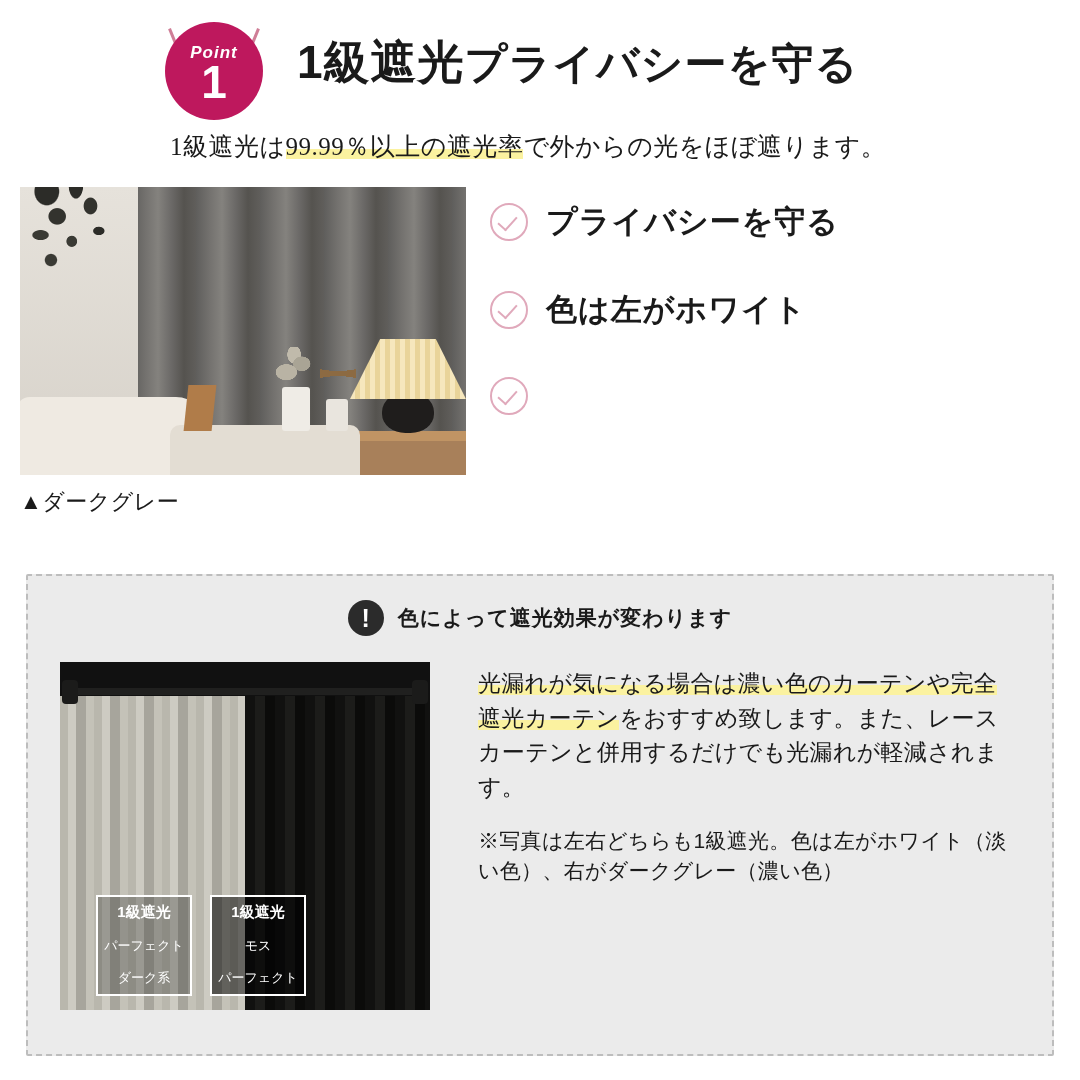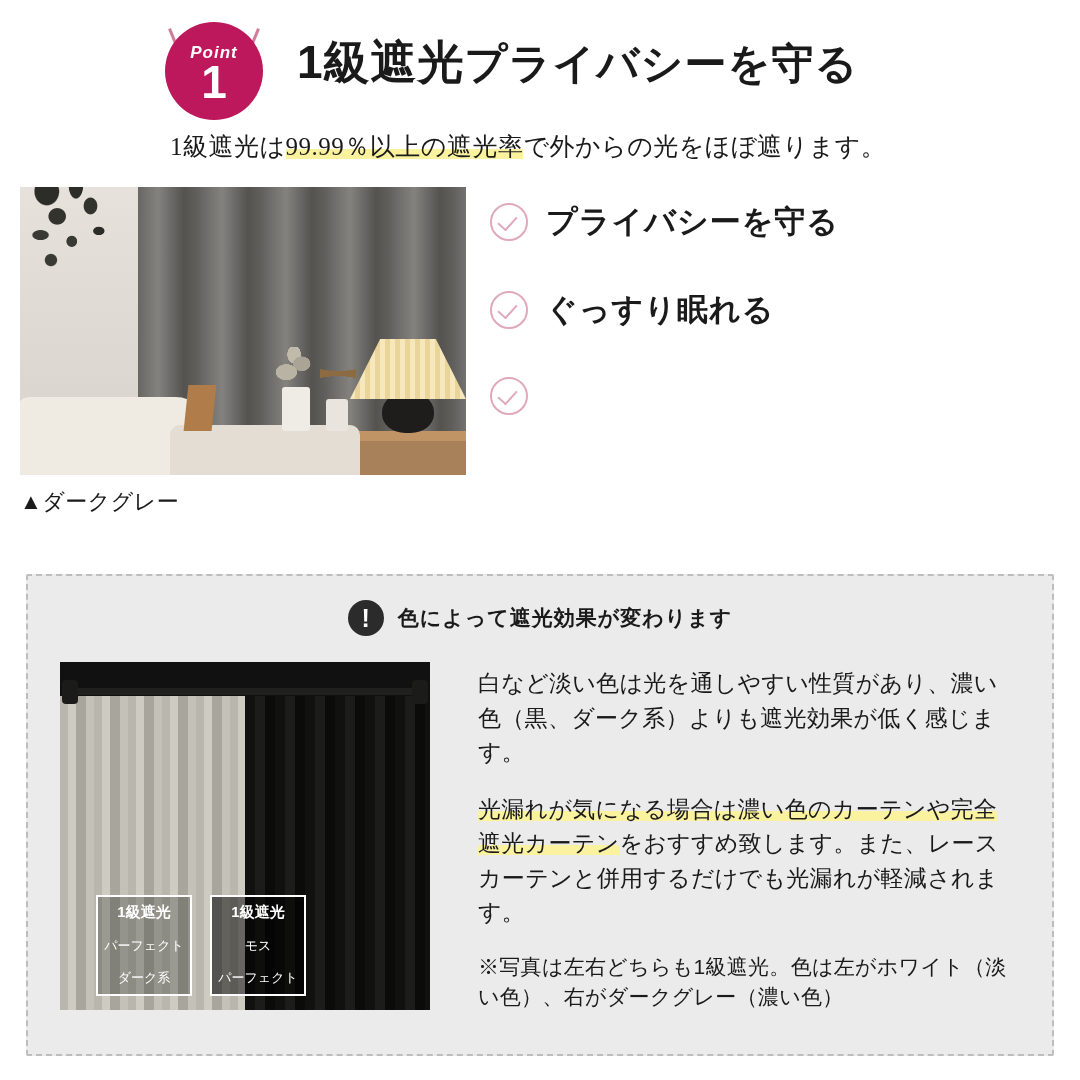--- a/index.html
+++ b/index.html
@@ -425,21 +425,21 @@
     <div class="caption">▲ダークグレー</div>
   </div>
 
   <div class="benefits">
     <div class="benefit">
       <span class="check"></span>
       <span class="benefit-text">プライバシーを守る</span>
     </div>
     <div class="benefit">
       <span class="check"></span>
-      <span class="benefit-text">ぐっすり眠れる</span>
+      <span class="benefit-text">色は左がホワイト</span>
     </div>
     <div class="benefit">
       <span class="check"></span>
     </div>
   </div>
 </div>
 
 <div class="notice">
   <div class="notice-title">
     <span class="excl">!</span>
@@ -461,18 +461,17 @@
       </div>
 
       <div class="swatch dark">
         <div class="swatch-title">1級遮光</div>
         <div class="swatch-sub">モス</div>
         <div class="swatch-sub">パーフェクト</div>
       </div>
     </div>
 
     <div class="notice-text">
-      <p>白など淡い色は光を通しやすい性質があり、濃い色（黒、ダーク系）よりも遮光効果が低く感じます。</p>
       <p><span class="hl">光漏れが気になる場合は濃い色のカーテンや完全遮光カーテン</span><span>をおすすめ致します。また、レースカーテンと併用するだけでも光漏れが軽減されます。</span></p>
       <p class="small">※写真は左右どちらも1級遮光。色は左がホワイト（淡い色）、右がダークグレー（濃い色）</p>
     </div>
   </div>
 </div>
 
 </body></html>

